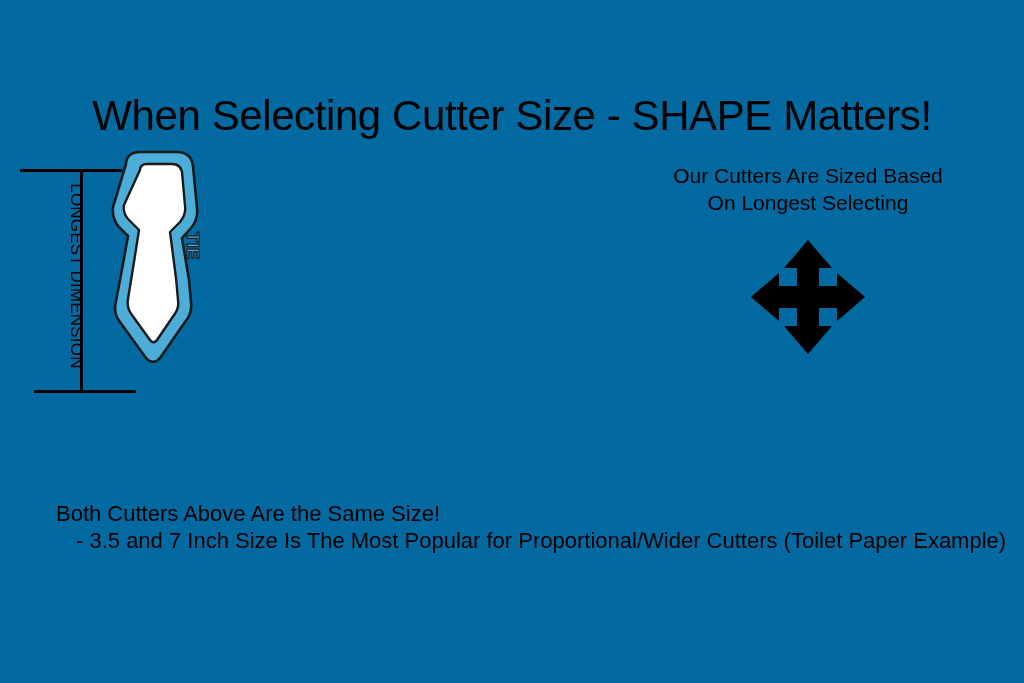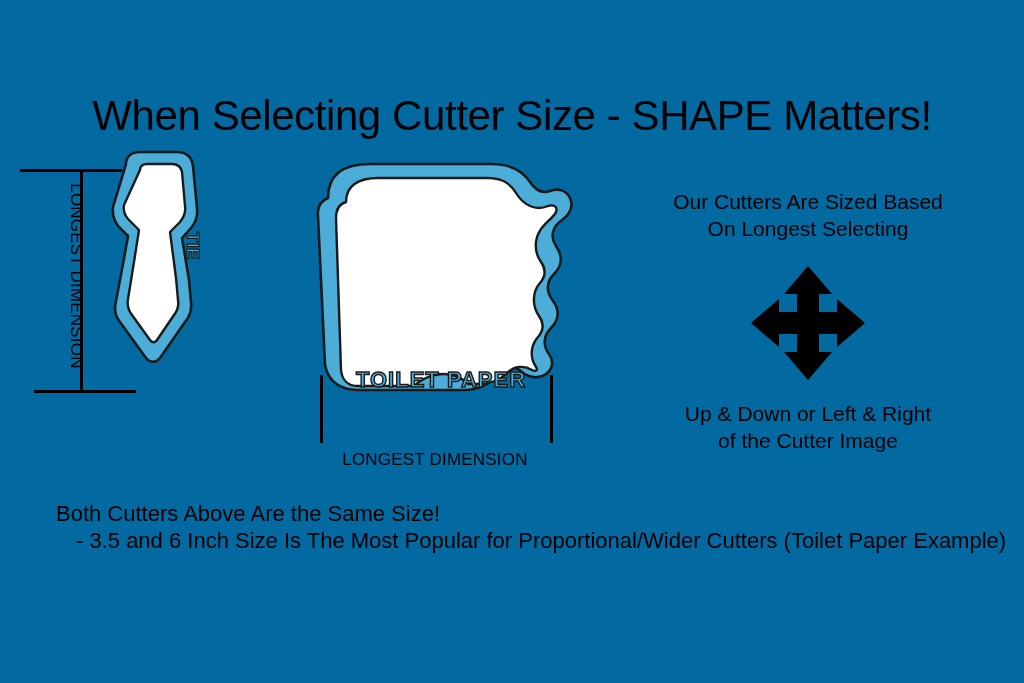--- a/index.html
+++ b/index.html
@@ -138,21 +138,21 @@
     font-size: 17px;
     line-height: 20px;
     letter-spacing: 0.2px;
     white-space: nowrap;
   }
 
   
   #right-col {
     position: absolute;
     left: 608px;
-    top: 188px;
+    top: 162px;
     width: 400px;
     text-align: center;
   }
   #right-top-text {
     font-size: 21px;
     line-height: 27px;
     font-weight: 400;
   }
   #right-top-text div { white-space: nowrap; }
   #arrow-wrap {
@@ -236,79 +236,20 @@
                L 44 112
                L 49 80
                L 39 70
                C 34 65, 33 61, 34 55
                Z" fill="#FFFFFF" stroke="#1A1A1A" stroke-width="2.4" stroke-linejoin="round"></path>
 
       <text x="97" y="82" transform="rotate(90 97 82)" font-family="'Liberation Sans', sans-serif" font-size="17" font-weight="bold" letter-spacing="0.5" fill="#4BADD8" stroke="#1A1A1A" stroke-width="1.2">TIE</text>
     </svg>
   </div>
 
-  <div id="tp-group">
-
-    <svg id="tp-svg" width="290" height="250" viewBox="0 0 290 250">
-
-      <path d="M 32 38
-               C 32 14, 48 4, 74 4
-               L 196 4
-               C 214 4, 226 10, 234 22
-               C 240 31, 246 34, 254 31
-               C 262 28, 270 30, 274 38
-               C 278 47, 274 54, 266 60
-               C 256 67, 254 77, 260 86
-               C 267 96, 266 106, 258 114
-               C 250 122, 250 132, 257 141
-               C 264 150, 263 160, 255 168
-               C 247 176, 247 186, 253 194
-               C 258 201, 257 209, 250 214
-               C 243 219, 233 218, 226 212
-               C 218 205, 208 206, 202 214
-               C 194 224, 182 230, 168 230
-               L 62 230
-               C 44 230, 32 221, 29 205
-               L 22 56
-               C 21 47, 24 41, 32 38
-               Z" fill="#4BADD8" stroke="#1A1A1A" stroke-width="2.6" stroke-linejoin="round"></path>
-
-      <path d="M 50 42
-               C 50 26, 62 18, 82 18
-               L 192 18
-               C 206 18, 214 23, 220 33
-               C 228 46, 240 51, 252 46
-               C 258 44, 262 47, 260 52
-               C 258 57, 250 62, 245 69
-               C 238 79, 238 92, 245 102
-               C 250 109, 250 116, 244 123
-               C 236 132, 236 146, 243 156
-               C 248 163, 248 170, 242 177
-               C 234 186, 234 198, 240 207
-               C 242 210, 240 212, 236 210
-               C 228 205, 218 206, 211 213
-               C 204 220, 194 224, 182 224
-               L 172 224
-               C 166 218, 158 214, 148 214
-               C 135 214, 124 220, 118 226
-               L 62 226
-               C 52 226, 46 220, 45 210
-               L 40 58
-               C 40 49, 43 44, 50 42
-               Z" fill="#FFFFFF" stroke="#1A1A1A" stroke-width="2.4" stroke-linejoin="round"></path>
-
-      <text x="145" y="227" text-anchor="middle" font-family="'Liberation Sans', sans-serif" font-size="22" font-weight="bold" letter-spacing="1" fill="#4BADD8" stroke="#1A1A1A" stroke-width="1.4">TOILET PAPER</text>
-    </svg>
-
-    <div id="tp-dim">
-      <div class="vline-l"></div>
-      <div class="vline-r"></div>
-      <div id="tp-dim-label">LONGEST DIMENSION</div>
-    </div>
-  </div>
 
   <div id="right-col">
 
     <div id="right-top-text">
       <div>Our Cutters Are Sized Based</div>
       <div>On Longest Selecting</div>
     </div>
 
     <div id="arrow-wrap">
       <svg width="150" height="118" viewBox="0 0 150 118">
@@ -333,24 +274,20 @@
                  L 18 59
                  L 46 35
                  L 46 48
                  L 64 48
                  L 64 30
                  L 51 30
                  Z" fill="#000000"></path>
       </svg>
     </div>
 
-    <div id="right-bottom-text">
-      <div>Up &amp; Down or Left &amp; Right</div>
-      <div>of the Cutter Image</div>
-    </div>
   </div>
 
   <div id="notes">
     <div class="note-line">Both Cutters Above Are the Same Size!</div>
-    <div class="note-line note-indent">- 3.5 and 6 Inch Size Is The Most Popular for Proportional/Wider Cutters (Toilet Paper Example)</div>
+    <div class="note-line note-indent">- 3.5 and 7 Inch Size Is The Most Popular for Proportional/Wider Cutters (Toilet Paper Example)</div>
   </div>
 
 </div>
 
 </body></html>

